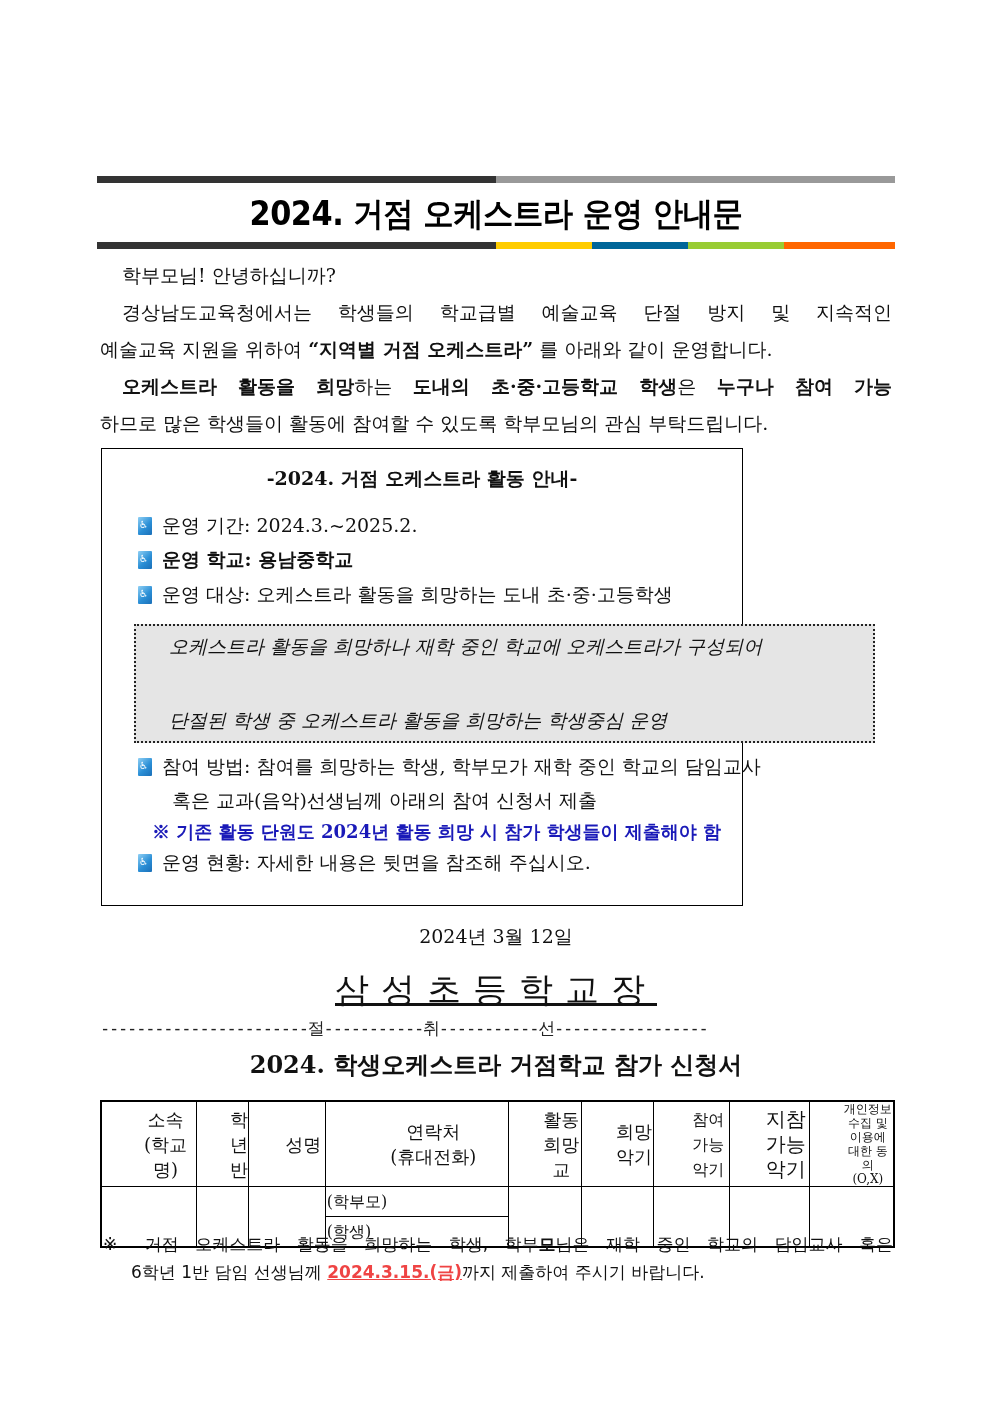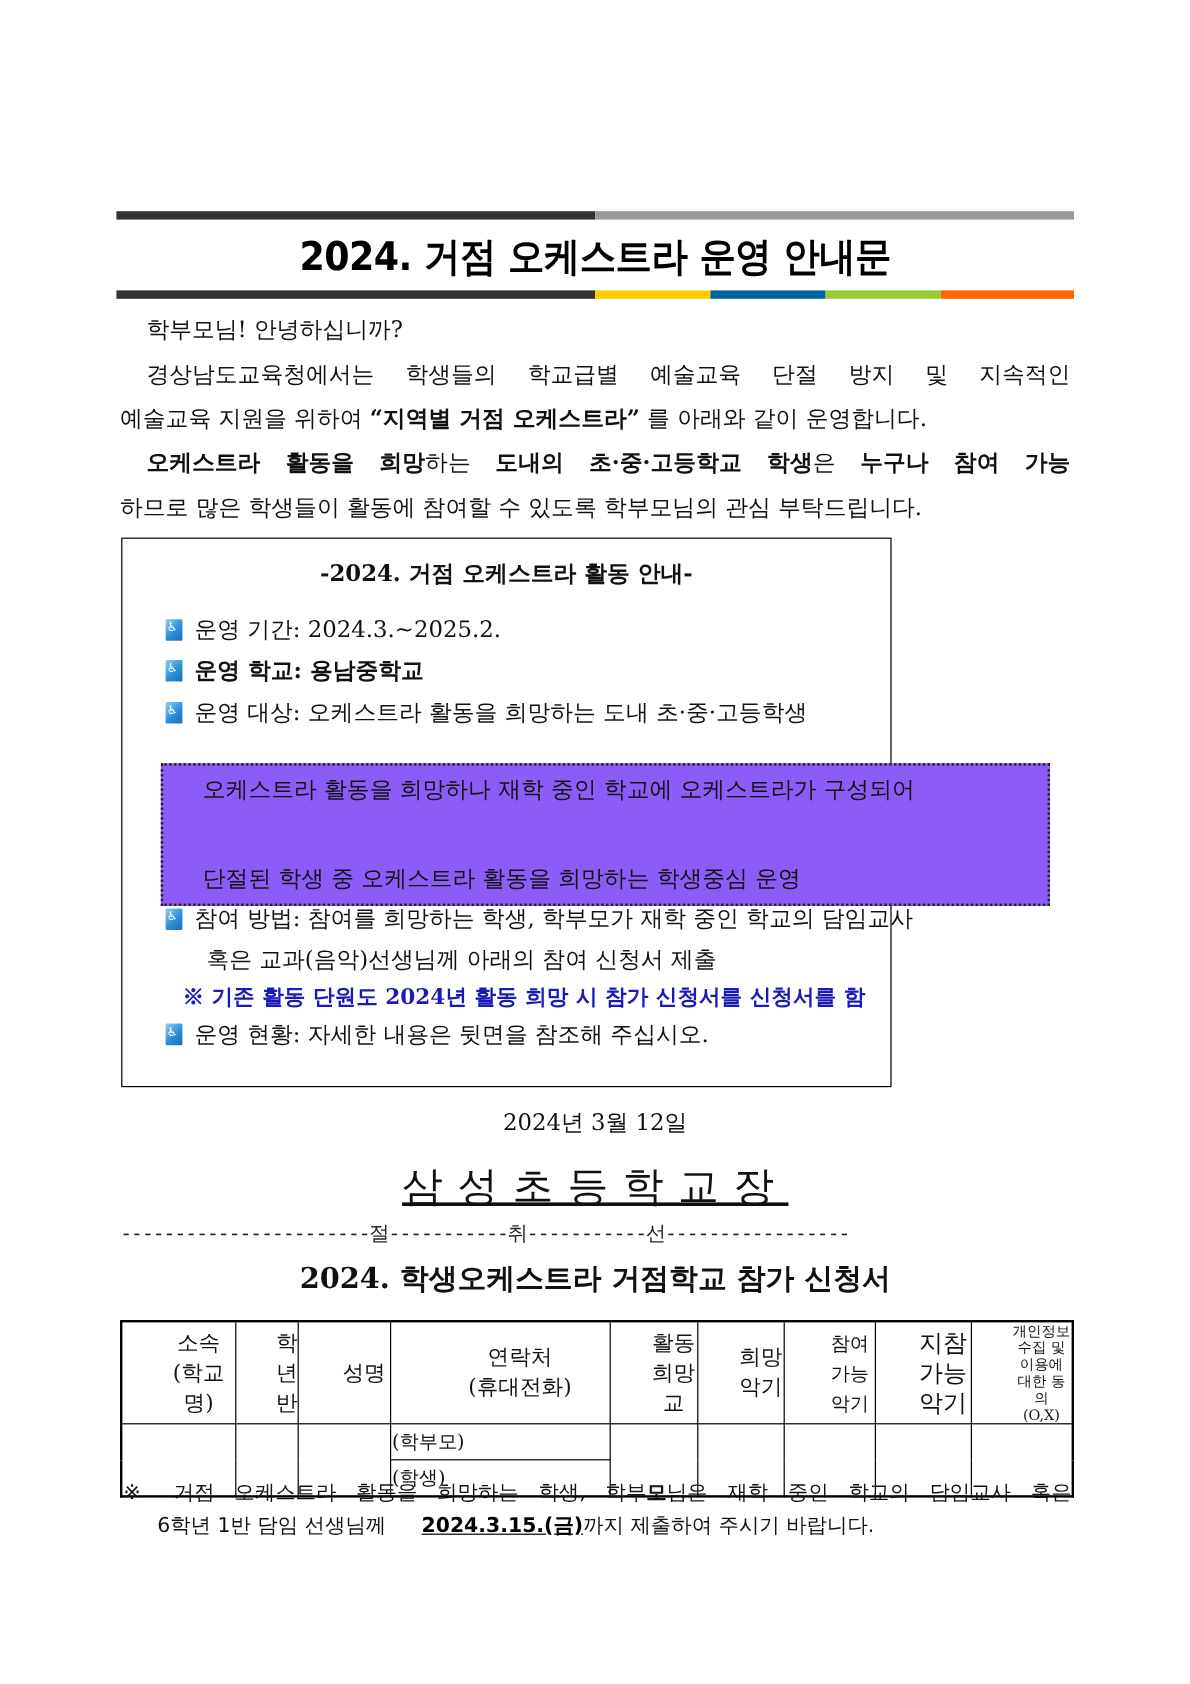--- a/index.html
+++ b/index.html
@@ -24,22 +24,22 @@
   .info-title { position: absolute; left: 0; width: 100%; top: 14px; text-align: center;
                 font-size: 19px; font-weight: bold; line-height: 30px; }
   .item { position: absolute; left: 36px; font-size: 19px; line-height: 30px; white-space: nowrap; }
   .item .icon { display: inline-block; width: 14px; height: 18px; vertical-align: -3px;
                 margin-right: 10px; position: relative;
                 background: linear-gradient(135deg, #8fd0f5 0%, #2b8fd6 55%, #1a6fb8 100%);
                 border-radius: 1px; }
   .item .icon::after { content: "♿"; position: absolute; left: 1px; top: 2px; font-size: 10px;
                        color: #fff; line-height: 12px; font-family: "DejaVu Sans", sans-serif; }
   .item.bold { font-weight: bold; }
-  .dotbox { position: absolute; left: 32px; top: 187px; width: 741px; height: 119px;
-            border: 2px dotted #222; background: #8b5cf6; box-sizing: border-box; }
+  .dotbox { position: absolute; left: 32px; top: 175px; width: 741px; height: 119px;
+            border: 2px dotted #222; background: #e5e5e5; box-sizing: border-box; font-style: italic; }
   .dotbox .ln { position: absolute; left: 33px; font-size: 19px; line-height: 36px; white-space: nowrap; }
   .notice-blue { position: absolute; left: 50px; font-size: 18px; line-height: 30px; color: #1a1ab8;
                  font-weight: bold; white-space: nowrap; }
 
   .date { position: absolute; left: 0; width: 992px; top: 921px; text-align: center;
           font-size: 19px; line-height: 30px; }
   .principal { position: absolute; left: 0; width: 992px; top: 965px; text-align: center;
                font-size: 34px; line-height: 48px; letter-spacing: 12px; text-decoration: underline; }
   .cutline { position: absolute; left: 100px; width: 790px; top: 1014px; font-size: 17px;
              line-height: 28px; white-space: nowrap; font-family: "DejaVu Sans Mono", monospace;
@@ -52,21 +52,21 @@
   table.form td, table.form th { border: 1px solid #000; padding: 0; text-align: center;
                vertical-align: middle; font-weight: normal; line-height: 25px; }
   table.form th { height: 63px; padding-left: 33px; }
   table.form td.cell { height: 29px; }
   table.form td.lbl { text-align: left; font-size: 16px; padding-left: 1px; }
   table.form th.small { font-size: 12px; line-height: 14px; }
 
   .footnote { position: absolute; left: 103px; top: 1230px; width: 790px; font-size: 17px;
               line-height: 28px; font-family: "DejaVu Sans", "Liberation Sans", sans-serif; }
   .footnote .l2 { padding-left: 28px; }
-  .red { color: #000000; font-weight: bold; text-decoration: underline; margin-left: 24px; }
+  .red { color: #ef4444; font-weight: bold; text-decoration: underline; }
   .footnote .bold { font-weight: bold; }
 </style>
 </head>
 <body>
 
 <div class="bar" style="left:97px; top:176px; width:399px; background:#333333;"></div>
 <div class="bar" style="left:496px; top:176px; width:399px; background:#999999;"></div>
 
 <div class="title">2024. 거점 오케스트라 운영 안내문</div>
 
@@ -109,21 +109,21 @@
     <div class="ln" style="top:2px;">오케스트라 활동을 희망하나 재학 중인 학교에 오케스트라가 구성되어</div>
     <div class="ln" style="top:76px;">단절된 학생 중 오케스트라 활동을 희망하는 학생중심 운영</div>
   </div>
 
   <div class="item" style="top:302px;">
     <span class="icon"></span><span>참여 방법: 참여를 희망하는 학생, 학부모가 재학 중인 학교의 담임교사</span>
   </div>
   <div class="item" style="top:336px; left:70px;">
     <span>혹은 교과(음악)선생님께 아래의 참여 신청서 제출</span>
   </div>
-  <div class="notice-blue" style="top:368px;">※ 기존 활동 단원도 2024년 활동 희망 시 참가 신청서를 신청서를 함</div>
+  <div class="notice-blue" style="top:368px;">※ 기존 활동 단원도 2024년 활동 희망 시 참가 학생들이 제출해야 함</div>
   <div class="item" style="top:398px;">
     <span class="icon"></span><span>운영 현황: 자세한 내용은 뒷면을 참조해 주십시오.</span>
   </div>
 </div>
 
 <div class="date">2024년 3월 12일</div>
 <div class="principal">삼성초등학교장</div>
 
 <div class="cutline">-----------------------절-----------취-----------선-----------------</div>
 

